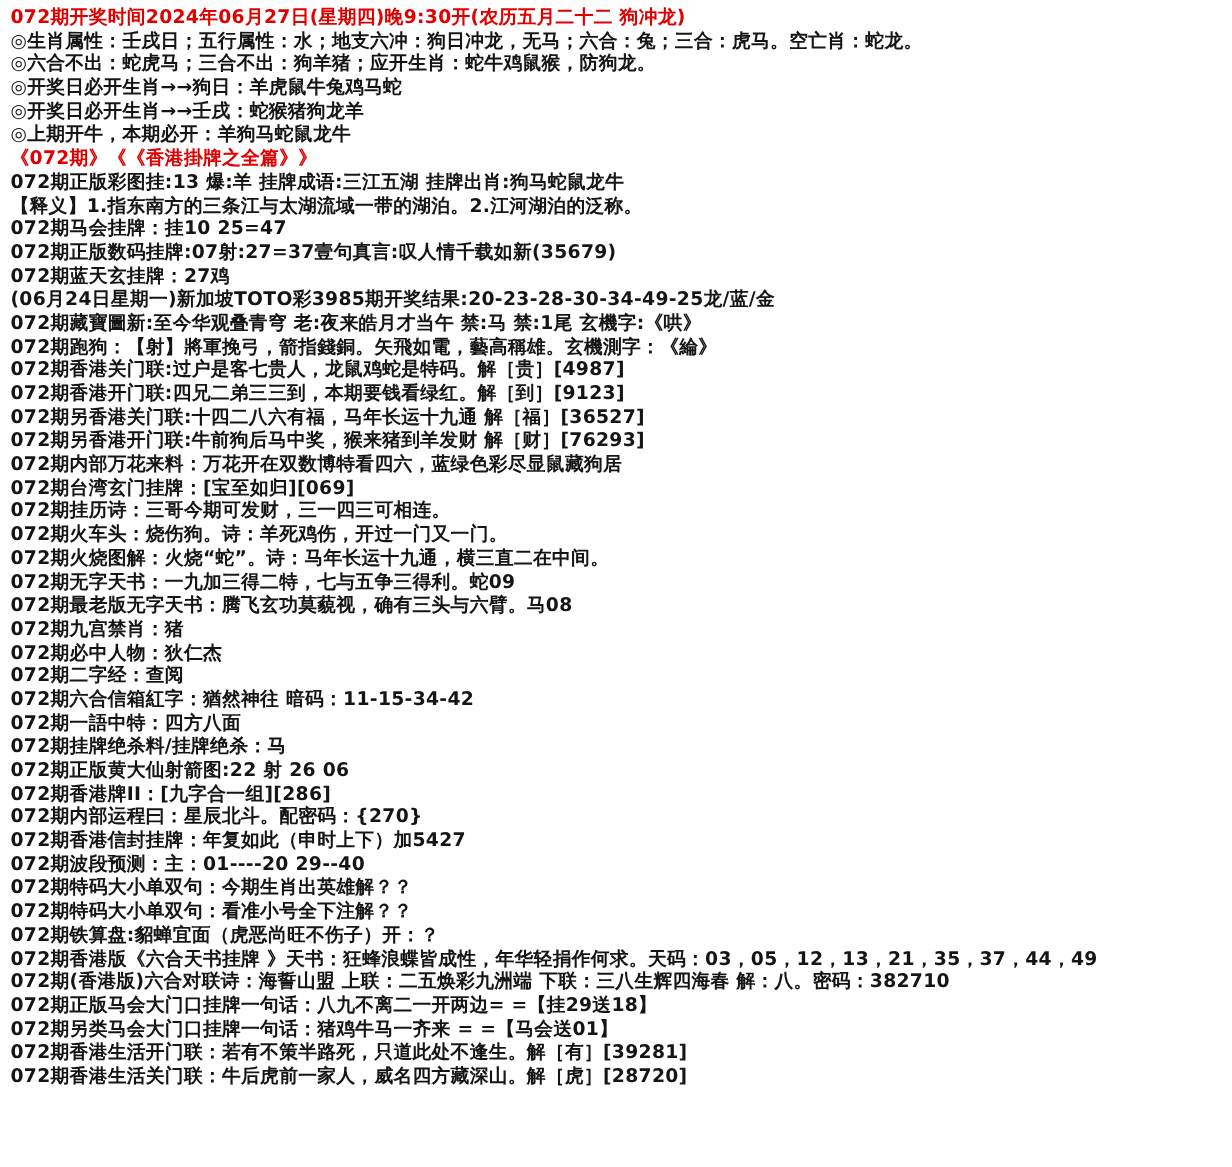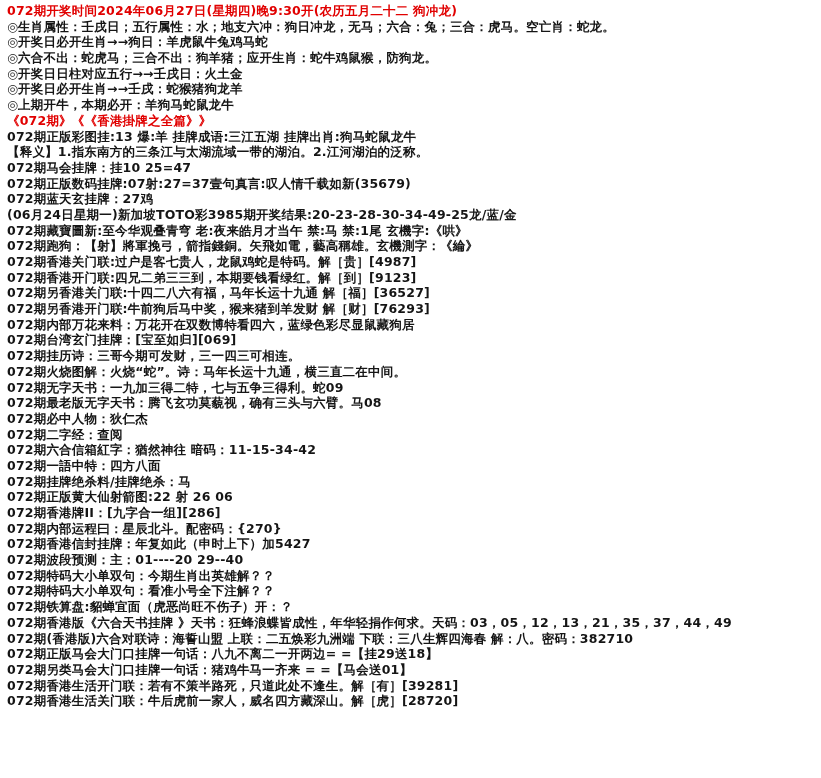--- a/index.html
+++ b/index.html
@@ -27,44 +27,45 @@
   .red {
     color: var(--accent-red, #e10000);
   }
 </style>
 </head>
 <body>
 
 <div class="page">
   <div class="ln red">072期开奖时间2024年06月27日(星期四)晚9:30开(农历五月二十二  狗冲龙)</div>
   <div class="ln">◎生肖属性：壬戌日；五行属性：水；地支六冲：狗日冲龙，无马；六合：兔；三合：虎马。空亡肖：蛇龙。</div>
+  <div class="ln">◎六合不出：蛇虎马；三合不出：狗羊猪；应开生肖：蛇牛鸡鼠猴，防狗龙。</div>
   <div class="ln">◎开奖日必开生肖→→狗日：羊虎鼠牛兔鸡马蛇</div>
-  <div class="ln">◎六合不出：蛇虎马；三合不出：狗羊猪；应开生肖：蛇牛鸡鼠猴，防狗龙。</div>
-  <div class="ln">◎开奖日日柱对应五行→→壬戌日：火土金</div>
   <div class="ln">◎开奖日必开生肖→→壬戌：蛇猴猪狗龙羊</div>
   <div class="ln">◎上期开牛，本期必开：羊狗马蛇鼠龙牛</div>
   <div class="ln red">《072期》《《香港掛牌之全篇》》</div>
   <div class="ln">072期正版彩图挂:13 爆:羊 挂牌成语:三江五湖 挂牌出肖:狗马蛇鼠龙牛</div>
   <div class="ln">【释义】1.指东南方的三条江与太湖流域一带的湖泊。2.江河湖泊的泛称。</div>
   <div class="ln">072期马会挂牌：挂10 25=47</div>
   <div class="ln">072期正版数码挂牌:07射:27=37壹句真言:叹人情千载如新(35679)</div>
   <div class="ln">072期蓝天玄挂牌：27鸡</div>
   <div class="ln">(06月24日星期一)新加坡TOTO彩3985期开奖结果:20-23-28-30-34-49-25龙/蓝/金</div>
   <div class="ln">072期藏寶圖新:至今华观叠青穹 老:夜来皓月才当午 禁:马 禁:1尾 玄機字:《哄》</div>
   <div class="ln">072期跑狗：【射】將軍挽弓，箭指錢銅。矢飛如電，藝高稱雄。玄機測字：《綸》</div>
   <div class="ln">072期香港关门联:过户是客七贵人，龙鼠鸡蛇是特码。解［贵］[4987]</div>
   <div class="ln">072期香港开门联:四兄二弟三三到，本期要钱看绿红。解［到］[9123]</div>
   <div class="ln">072期另香港关门联:十四二八六有福，马年长运十九通 解［福］[36527]</div>
   <div class="ln">072期另香港开门联:牛前狗后马中奖，猴来猪到羊发财 解［财］[76293]</div>
   <div class="ln">072期内部万花来料：万花开在双数博特看四六，蓝绿色彩尽显鼠藏狗居</div>
   <div class="ln">072期台湾玄门挂牌：[宝至如归][069]</div>
   <div class="ln">072期挂历诗：三哥今期可发财，三一四三可相连。</div>
+  <div class="ln">072期火车头：烧伤狗。诗：羊死鸡伤，开过一门又一门。</div>
   <div class="ln">072期火烧图解：火烧“蛇”。诗：马年长运十九通，横三直二在中间。</div>
   <div class="ln">072期无字天书：一九加三得二特，七与五争三得利。蛇09</div>
   <div class="ln">072期最老版无字天书：腾飞玄功莫藐视，确有三头与六臂。马08</div>
+  <div class="ln">072期九宫禁肖：猪</div>
   <div class="ln">072期必中人物：狄仁杰</div>
   <div class="ln">072期二字经：查阅</div>
   <div class="ln">072期六合信箱紅字：猶然神往 暗码：11-15-34-42</div>
   <div class="ln">072期一語中特：四方八面</div>
   <div class="ln">072期挂牌绝杀料/挂牌绝杀：马</div>
   <div class="ln">072期正版黄大仙射箭图:22 射 26 06</div>
   <div class="ln">072期香港牌II：[九字合一组][286]</div>
   <div class="ln">072期内部运程曰：星辰北斗。配密码：{270}</div>
   <div class="ln">072期香港信封挂牌：年复如此（申时上下）加5427</div>
   <div class="ln">072期波段预测：主：01----20 29--40</div>

